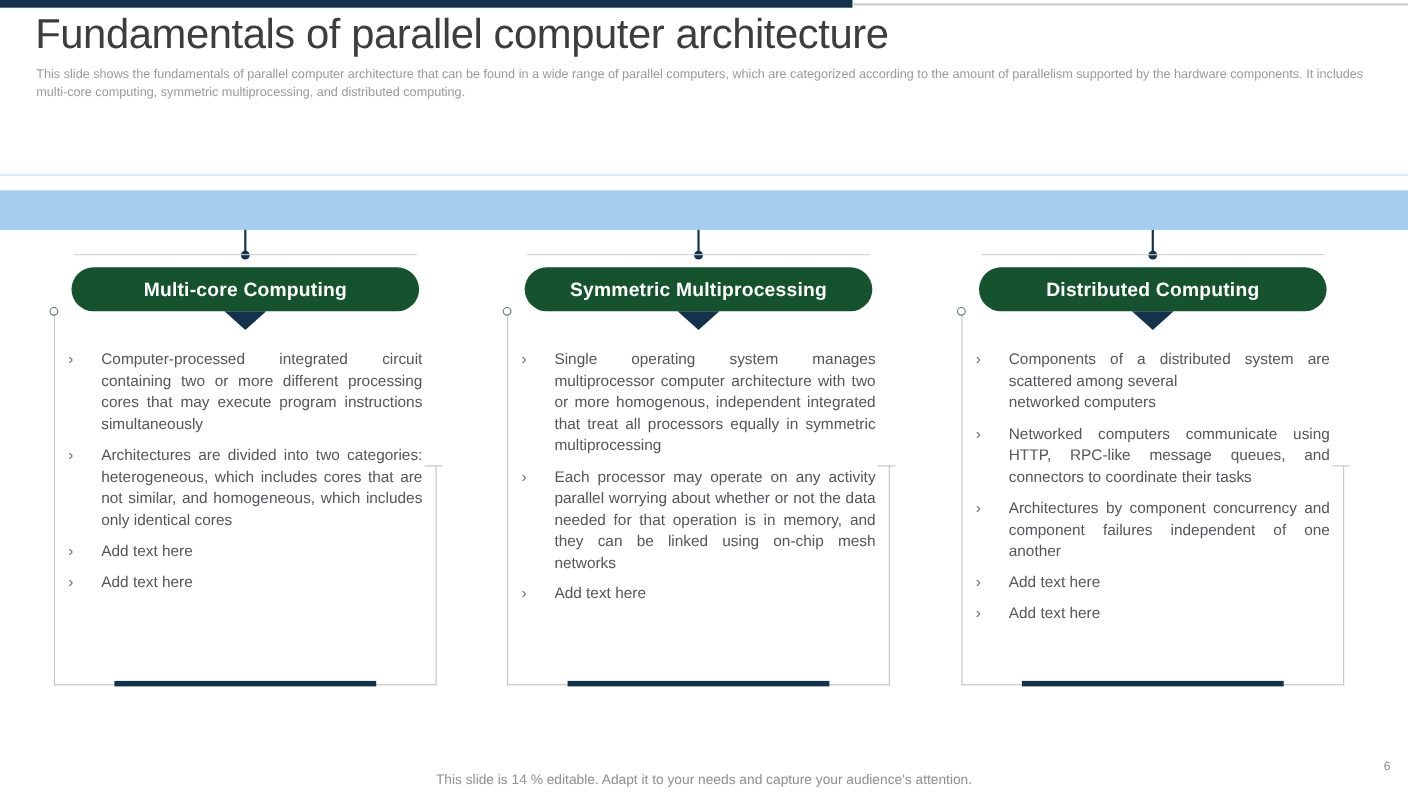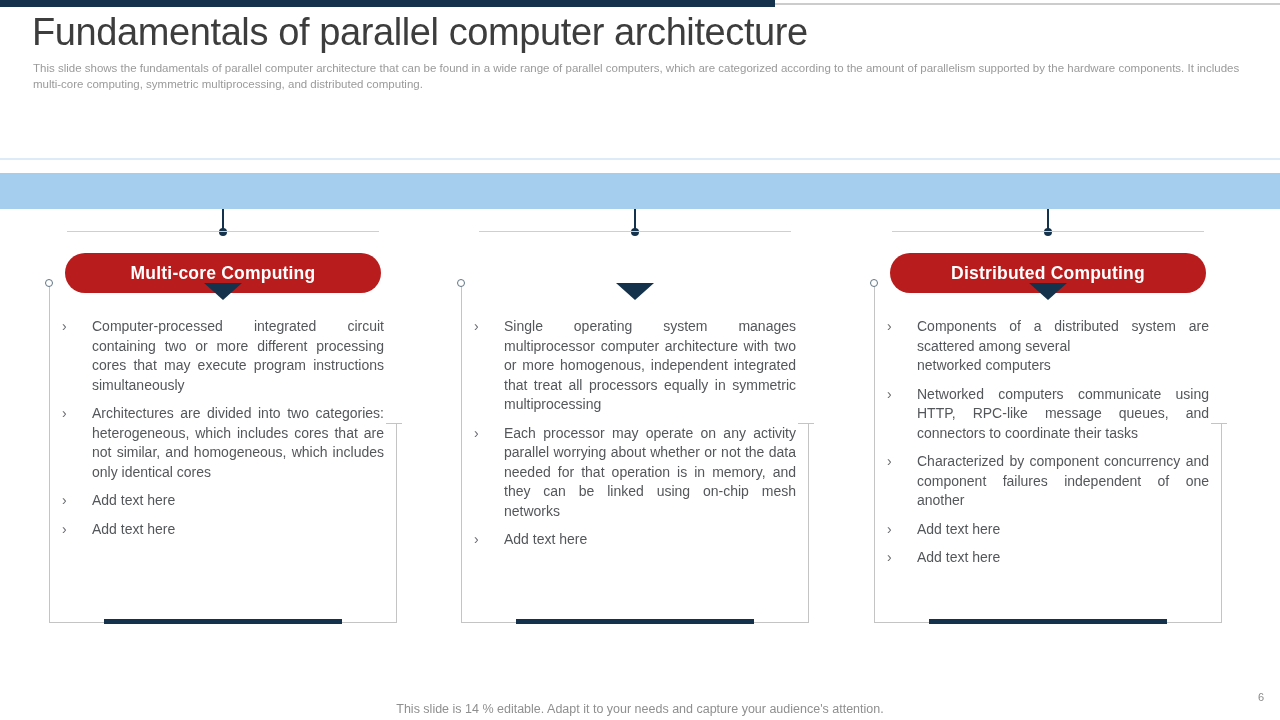--- a/index.html
+++ b/index.html
@@ -29,23 +29,23 @@
 
   
   .col { position:absolute; top:209px; width:348px; height:431px; }
   .col.c1 { left:49px; } .col.c2 { left:461px; } .col.c3 { left:874px; }
 
   .connector { position:absolute; left:calc(50% - 1px); top:0; width:2px; height:21px; background:#14324b; }
   .conn-dot { position:absolute; left:calc(50% - 4px); top:19px; width:8px; height:8px; border-radius:50%; background:#14324b; }
   .head-hairline { position:absolute; left:18px; right:18px; top:22px; height:1px; background:#cfcfcf; }
 
   .pill {
-    position:absolute; left:50%; transform:translateX(-50%); top:44px;
+    position:absolute; left:50%; transform:translateX(-50%); top:34px;
     width:316px; height:40px; border-radius:21px;
-    background:#b91c1c; color:#ffffff;
+    background:#14532d; color:#ffffff;
     display:flex; align-items:center; justify-content:center;
     font-size:17.5px; font-weight:700; letter-spacing:0.2px;
     z-index:3;
   }
   .pill-arrow {
     position:absolute; left:50%; transform:translateX(-50%); top:74px;
     width:0; height:0;
     border-left:19px solid transparent; border-right:19px solid transparent;
     border-top:17px solid #14324b;
     z-index:3;
@@ -130,20 +130,21 @@
 </div>
 
 <div class="col c2">
   <div class="connector"></div>
   <div class="conn-dot"></div>
   <div class="head-hairline"></div>
   <div class="body-box"></div>
   <div class="right-vline"></div>
   <div class="right-tick"></div>
   <div class="corner-circle"></div>
+  <div class="pill">Symmetric Multiprocessing</div>
   <div class="pill-arrow"></div>
   <div class="bullets">
     <div class="bullet">
       <span class="bchar">›</span>
       <span class="btext">Single operating system manages multiprocessor computer architecture with two or more homogenous, independent integrated that treat all processors equally in symmetric multiprocessing</span>
     </div>
     <div class="bullet">
       <span class="bchar">›</span>
       <span class="btext">Each processor may operate on any activity parallel worrying about whether or not the data needed for that operation is in memory, and they can be linked using on-chip mesh networks</span>
     </div>
@@ -170,21 +171,21 @@
       <span class="bchar">›</span>
       <span class="btext">Components of a distributed system are scattered among several
 networked computers</span>
     </div>
     <div class="bullet">
       <span class="bchar">›</span>
       <span class="btext">Networked computers communicate using HTTP, RPC-like message queues, and connectors to coordinate their tasks</span>
     </div>
     <div class="bullet">
       <span class="bchar">›</span>
-      <span class="btext">Characterized by component concurrency and component failures independent of one another</span>
+      <span class="btext">Architectures by component concurrency and component failures independent of one another</span>
     </div>
     <div class="bullet">
       <span class="bchar">›</span>
       <span class="btext">Add text here</span>
     </div>
     <div class="bullet">
       <span class="bchar">›</span>
       <span class="btext">Add text here</span>
     </div>
   </div>

